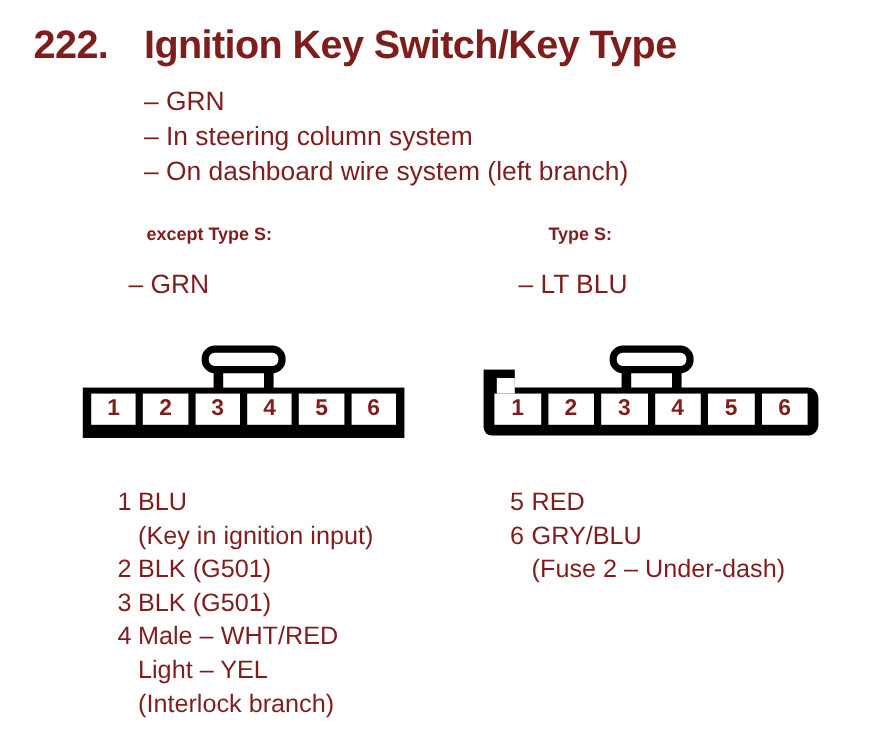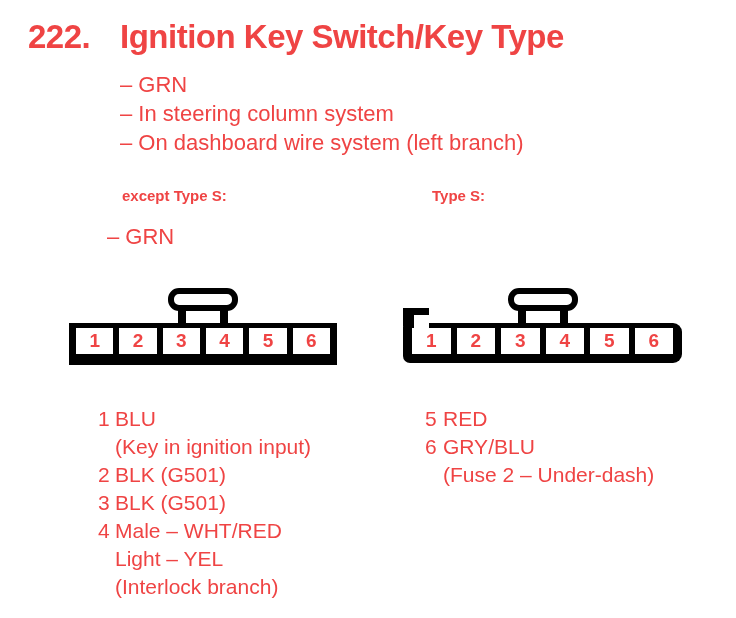--- a/index.html
+++ b/index.html
@@ -1,32 +1,32 @@
 <!DOCTYPE html>
 <html><head>
 <meta charset="utf-8">
 <style>
   html,body { margin:0; padding:0; background:#ffffff; }
   .page {
     position:relative; width:736px; height:618px; background:#ffffff;
-    color:#ef4444; font-family:"Liberation Sans","DejaVu Sans",sans-serif;
+    color:#7f1d1d; font-family:"Liberation Sans","DejaVu Sans",sans-serif;
     overflow:hidden;
   }
 
   
   .title-row { position:absolute; left:28px; top:18px; display:flex; font-weight:bold; font-size:33px; line-height:38px; letter-spacing:-0.5px; white-space:nowrap; }
   .section-number { width:92px; flex-shrink:0; }
 
   
   .attributes { position:absolute; left:120px; top:70px; font-size:22px; line-height:29px; white-space:nowrap; }
 
   
   .variant-heading { position:absolute; top:187px; font-weight:bold; font-size:15px; white-space:nowrap; }
   .vh-left  { left:122px; }
-  .vh-right { left:432px; }
+  .vh-right { left:457px; }
   .variant-wire { position:absolute; top:224px; font-size:22px; white-space:nowrap; }
   .vw-left  { left:107px; }
   .vw-right { left:432px; }
 
   
   .connector { position:absolute; top:288px; }
   .conn-left  { left:69px;  width:268px; height:78px; }
   .conn-right { left:403px; width:279px; height:78px; }
 
   .tab { position:absolute; top:0; left:50%; margin-left:-35px; width:70px; height:36px; }
@@ -62,20 +62,21 @@
 
   <div class="attributes">
     <div>– GRN</div>
     <div>– In steering column system</div>
     <div>– On dashboard wire system (left branch)</div>
   </div>
 
   <div class="variant-heading vh-left">except Type S:</div>
   <div class="variant-heading vh-right">Type S:</div>
   <div class="variant-wire vw-left">– GRN</div>
+  <div class="variant-wire vw-right">– LT BLU</div>
 
   <div class="connector conn-left">
     <div class="tab">
       <div class="tab-top"></div>
       <div class="tab-leg tab-leg-l"></div>
       <div class="tab-leg tab-leg-r"></div>
     </div>
     <div class="conn-body">
       <div class="pin-cell">1</div>
       <div class="pin-cell">2</div>

